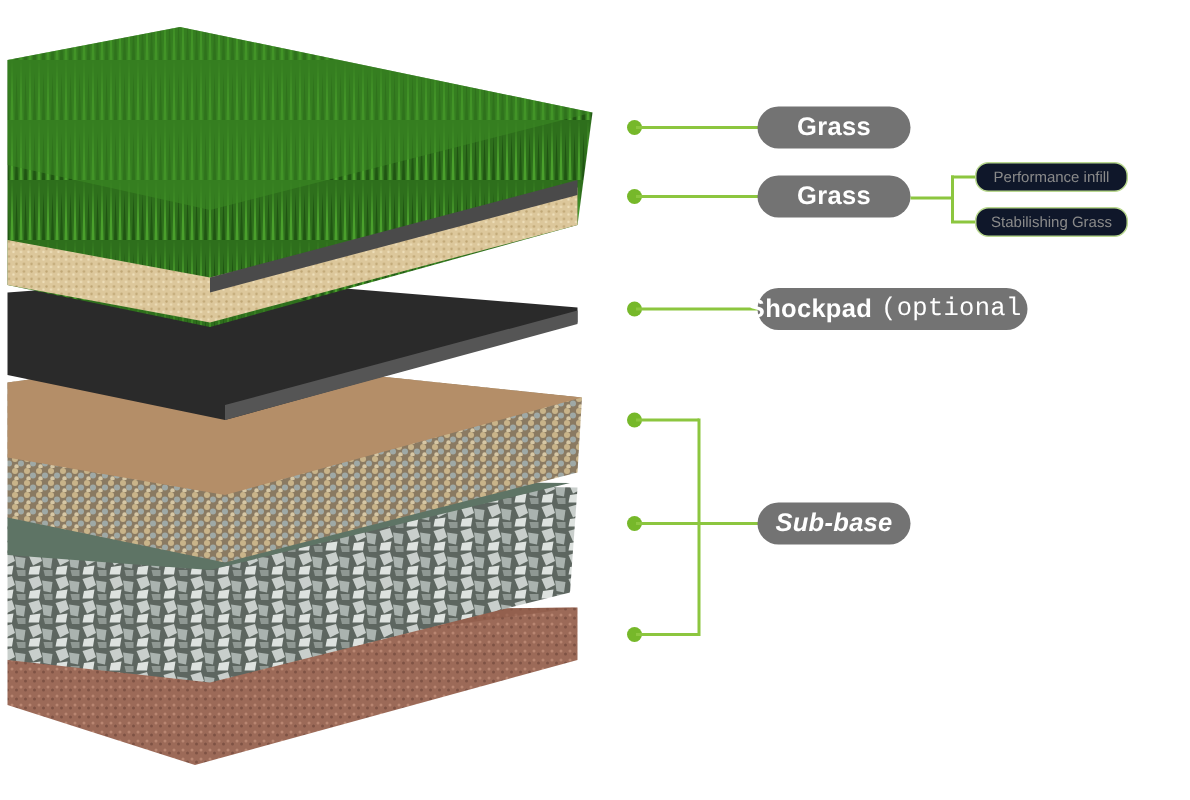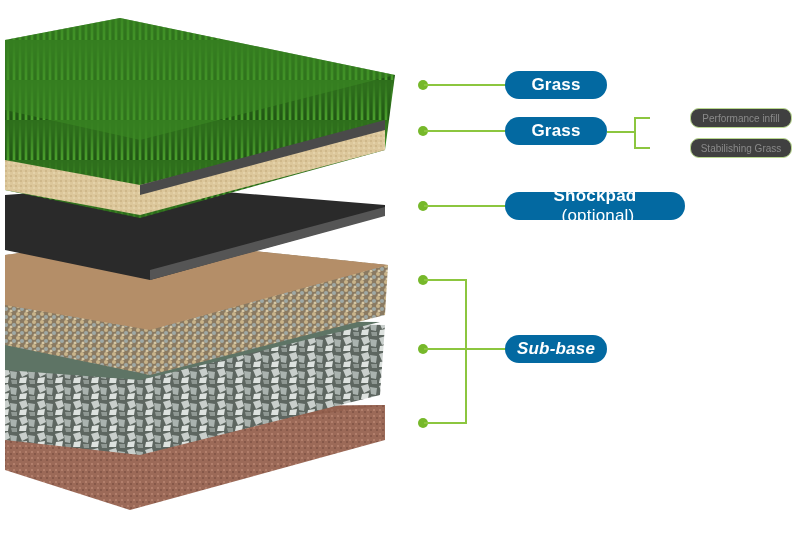--- a/index.html
+++ b/index.html
@@ -1,23 +1,23 @@
 <!DOCTYPE html>
 <html><head>
 <meta charset="utf-8">
 <style>
   html,body{margin:0;padding:0;background:#fff;}
   body{width:793px;height:533px;position:relative;overflow:hidden;font-family:"Liberation Sans",sans-serif;}
   .illus{position:absolute;left:0;top:0;width:400px;height:533px;}
   .dot{position:absolute;width:10px;height:10px;border-radius:50%;background:#76b82a;}
   .hline{position:absolute;height:2px;background:#8cc63f;}
   .vline{position:absolute;width:2px;background:#8cc63f;}
-  .pill{position:absolute;height:28px;border-radius:14px;background:#0369a1;color:#fff;font-weight:bold;font-size:17px;display:flex;align-items:center;justify-content:center;letter-spacing:0.2px;}
-  .pill .opt{font-weight:normal;margin-left:6px;}
-  .sub-pill{position:absolute;height:18px;border-radius:9px;border:1.5px solid #b9d88f;color:#8a8a8a;font-size:10px;display:flex;align-items:center;justify-content:center;background:#404040;margin-left:40px;}
+  .pill{position:absolute;height:28px;border-radius:14px;background:#737373;color:#fff;font-weight:bold;font-size:17px;display:flex;align-items:center;justify-content:center;letter-spacing:0.2px;}
+  .pill .opt{font-weight:normal;margin-left:6px;font-family:Liberation Mono, monospace;}
+  .sub-pill{position:absolute;height:18px;border-radius:9px;border:1.5px solid #b9d88f;color:#8a8a8a;font-size:10px;display:flex;align-items:center;justify-content:center;background:#0f172a;}
 </style>
 </head>
 <body>
 
 <svg class="illus" viewBox="0 0 400 533" xmlns="http://www.w3.org/2000/svg">
   <defs>
     <pattern id="gravelFine" width="8" height="8" patternUnits="userSpaceOnUse">
       <rect width="8" height="8" fill="#8a7a62"></rect>
       <circle cx="2" cy="2" r="2" fill="#c9b48a"></circle>
       <circle cx="6" cy="5" r="2" fill="#9fa9a6"></circle>
@@ -92,21 +92,21 @@
 <div class="hline" style="left:634px;top:147px;width:16px;"></div>
 <div class="sub-pill" style="left:650px;top:108px;width:100px;">
   <span>Performance infill</span>
 </div>
 <div class="sub-pill" style="left:650px;top:138px;width:100px;">
   <span>Stabilishing Grass</span>
 </div>
 
 <div class="dot" style="left:418px;top:201px;"></div>
 <div class="hline" style="left:424px;top:205px;width:84px;"></div>
-<div class="pill" style="left:505px;top:192px;width:180px;flex-direction:column;">
+<div class="pill" style="left:505px;top:192px;width:180px;">
   <span>Shockpad</span>
   <span class="opt">(optional)</span>
 </div>
 
 <div class="dot" style="left:418px;top:275px;"></div>
 <div class="dot" style="left:418px;top:344px;"></div>
 <div class="dot" style="left:418px;top:418px;"></div>
 <div class="hline" style="left:424px;top:279px;width:42px;"></div>
 <div class="hline" style="left:424px;top:348px;width:84px;"></div>
 <div class="hline" style="left:424px;top:422px;width:42px;"></div>

